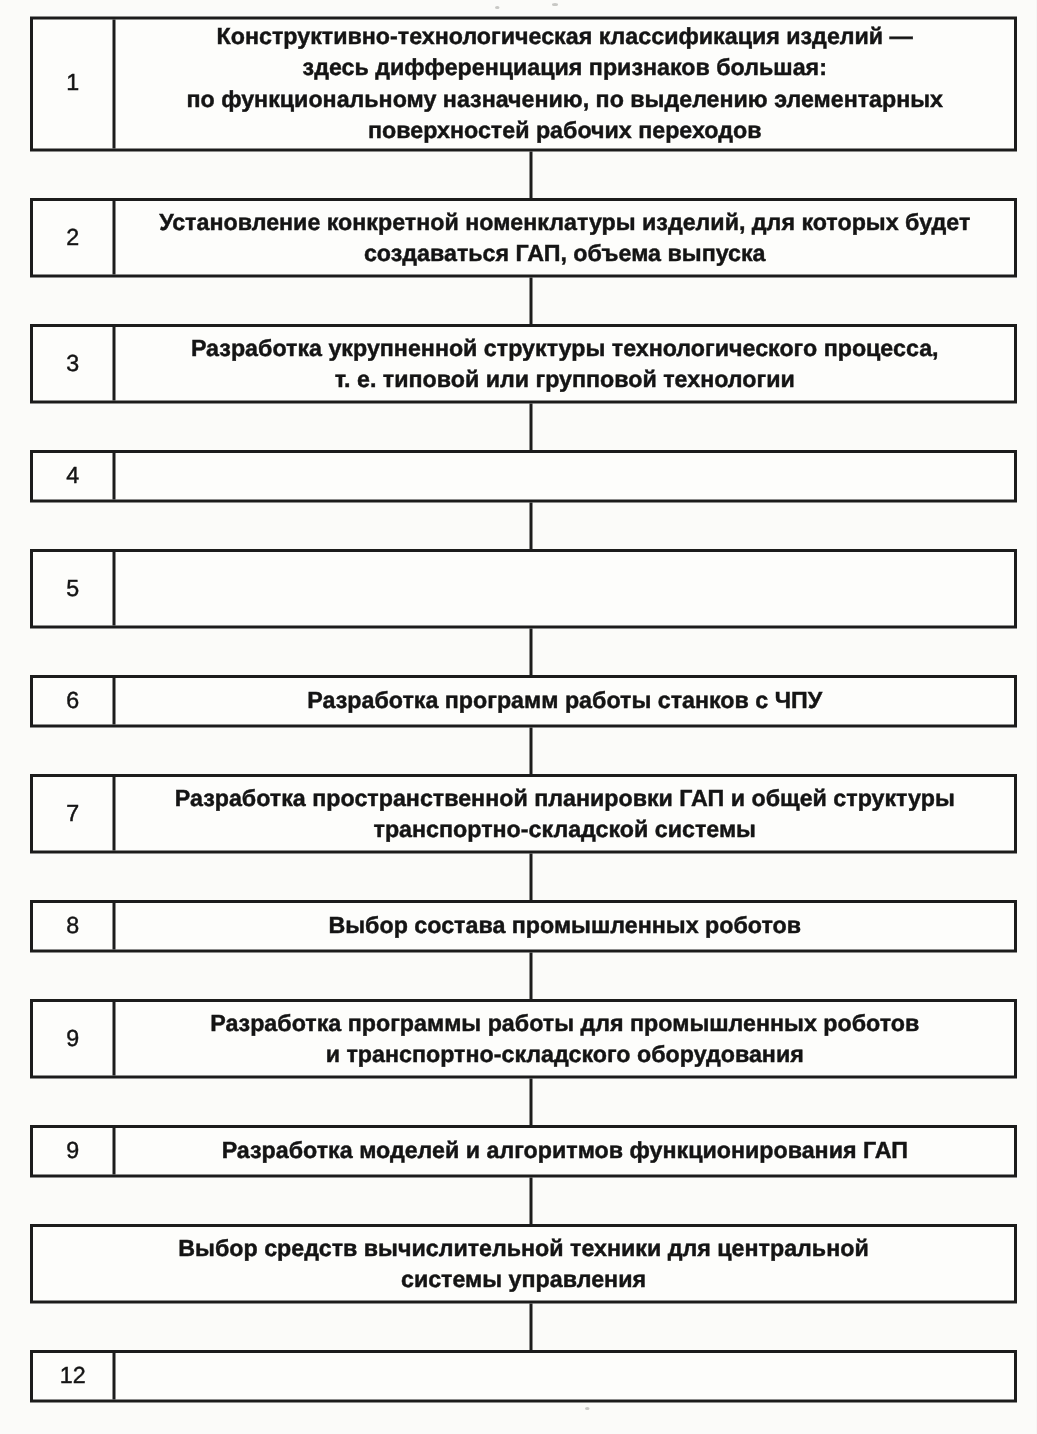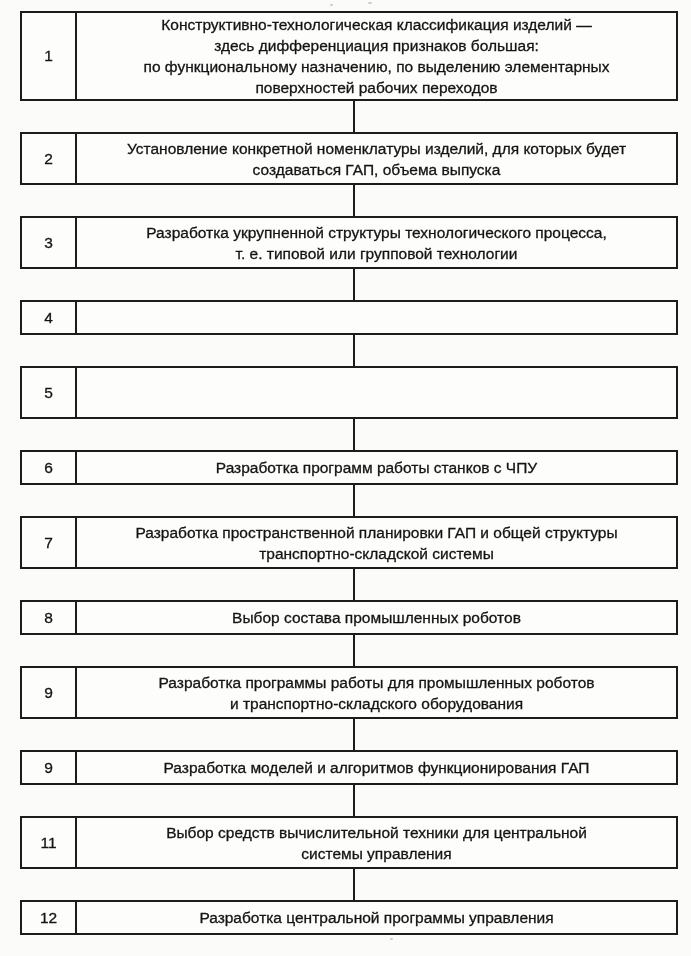--- a/index.html
+++ b/index.html
@@ -42,20 +42,21 @@
   .text-cell {
     flex: 1;
     display: flex;
     align-items: center;
     justify-content: center;
     text-align: center;
     white-space: pre-line;
     font-size: 15.5px;
     line-height: 21px;
     padding: 2px 10px;
+    font-weight: bold;
     -webkit-text-stroke: 0.3px #141414;
   }
   .connector {
     width: 2px;
     height: 31px;
     background: #1c1c1c;
     margin-left: 333px;
   }
   
   .speck { position: absolute; background: #8a8a85; opacity: .45; border-radius: 50%; }
@@ -134,25 +135,23 @@
     </div>
     <div class="connector"></div>
 
     <div class="step-box h1">
       <div class="num-cell">9</div>
       <div class="text-cell">Разработка моделей и алгоритмов функционирования ГАП</div>
     </div>
     <div class="connector"></div>
 
     <div class="step-box h2">
-      <div class="num-cell">11</div>
       <div class="text-cell">Выбор средств вычислительной техники для центральной
 системы управления</div>
     </div>
     <div class="connector"></div>
 
     <div class="step-box h1">
       <div class="num-cell">12</div>
-      <div class="text-cell">Разработка центральной программы управления</div>
     </div>
 
   </div>
 </div>
 
 </body></html>

